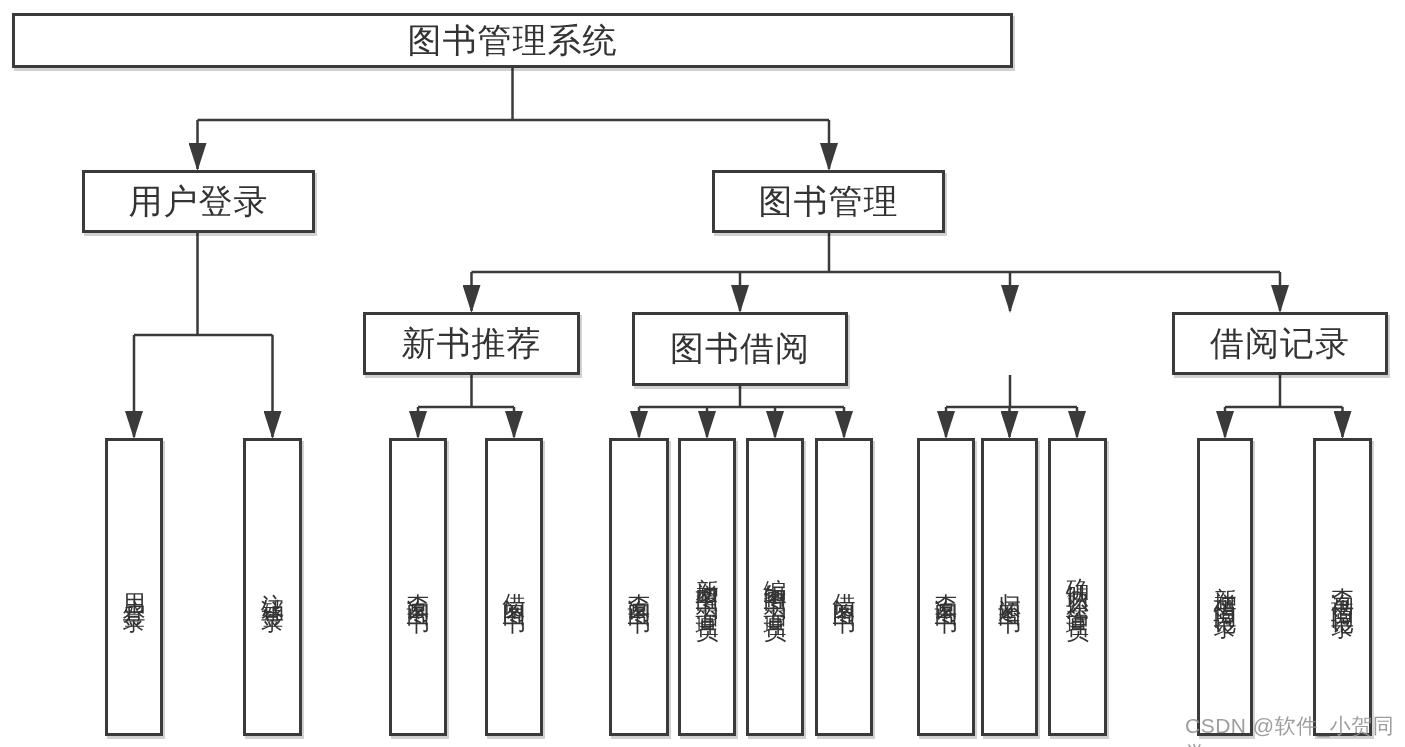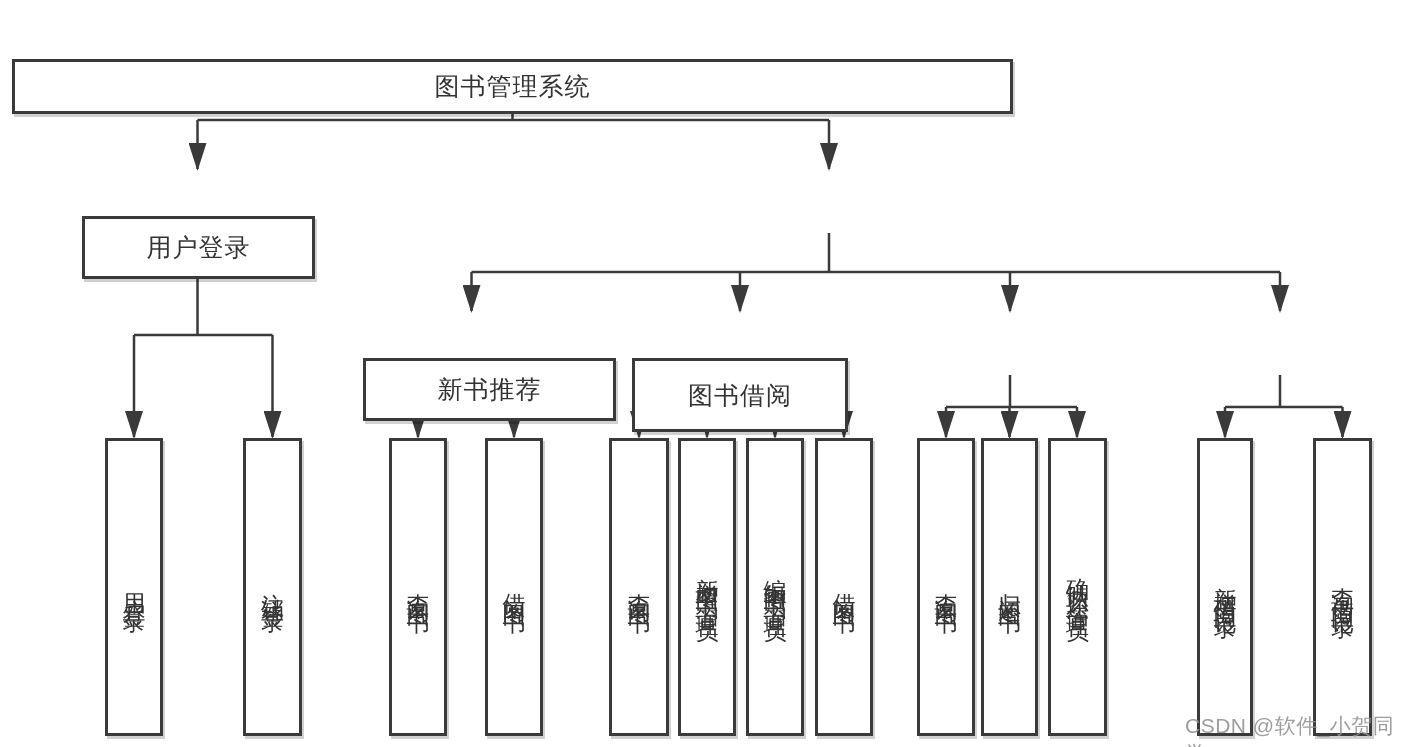--- a/index.html
+++ b/index.html
@@ -8,25 +8,25 @@
     font-family:"Liberation Sans","DejaVu Sans",sans-serif;
   }
   .wires{position:absolute;left:0;top:0;z-index:0;}
   .box{
     position:absolute;box-sizing:border-box;background:#fff;
     border:3px solid #3a3a3a;color:#333;
     display:flex;align-items:center;justify-content:center;
     box-shadow:2px 3px 0 rgba(0,0,0,0.18);
     z-index:1;white-space:nowrap;
   }
-  .hlabel{font-size:25px;letter-spacing:1px;margin-top:46px;}
+  .hlabel{font-size:34px;letter-spacing:1px;}
   .root{left:12px;top:13px;width:1001px;height:55px;}
   .b-user-login{left:82px;top:170px;width:233px;height:63px;}
   .b-book-mgmt{left:712px;top:170px;width:233px;height:63px;}
-  .b-new-book{left:363px;top:312px;width:253px;height:63px;}
+  .b-new-book{left:363px;top:312px;width:217px;height:63px;}
   .b-borrow{left:632px;top:312px;width:216px;height:74px;}
   .b-current{left:902px;top:312px;width:216px;height:63px;}
   .b-records{left:1172px;top:312px;width:216px;height:63px;}
   .leaf{top:438px;height:298px;}
   .vtext{
     writing-mode:vertical-rl;text-orientation:mixed;
     font-size:23px;line-height:1;letter-spacing:6px;color:#333;
   }
   .l1{left:105px;width:58px;}
   .l2{left:243px;width:59px;}
@@ -98,23 +98,25 @@
       <path d="M1280 375 V407"></path>
       <path d="M1225 407 H1342.5"></path>
       <path d="M1225 407 V437" marker-end="url(#arw)"></path>
       <path d="M1342.5 407 V437" marker-end="url(#arw)"></path>
     </g>
   </svg>
 
   <div class="box root hlabel">图书管理系统</div>
 
   <div class="box b-user-login hlabel">用户登录</div>
+  <div class="box b-book-mgmt hlabel">图书管理</div>
 
   <div class="box b-new-book hlabel">新书推荐</div>
   <div class="box b-borrow hlabel">图书借阅</div>
+  <div class="box b-records hlabel">借阅记录</div>
 
   <div class="box leaf l1">
     <span class="vtext">用户登录</span>
   </div>
   <div class="box leaf l2">
     <span class="vtext">注销登录</span>
   </div>
   <div class="box leaf l3">
     <span class="vtext">查询图书</span>
   </div>

